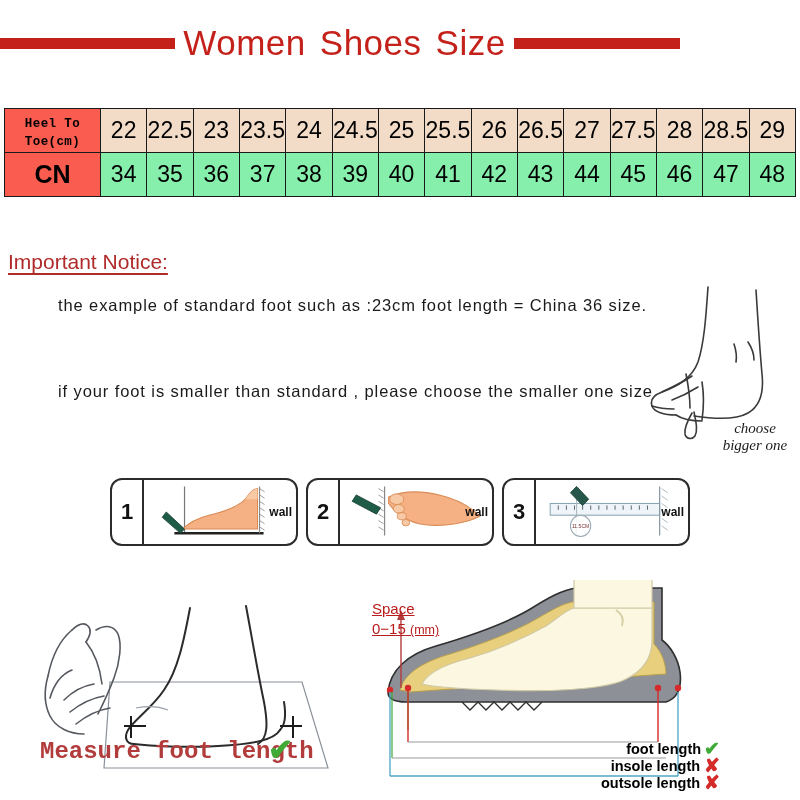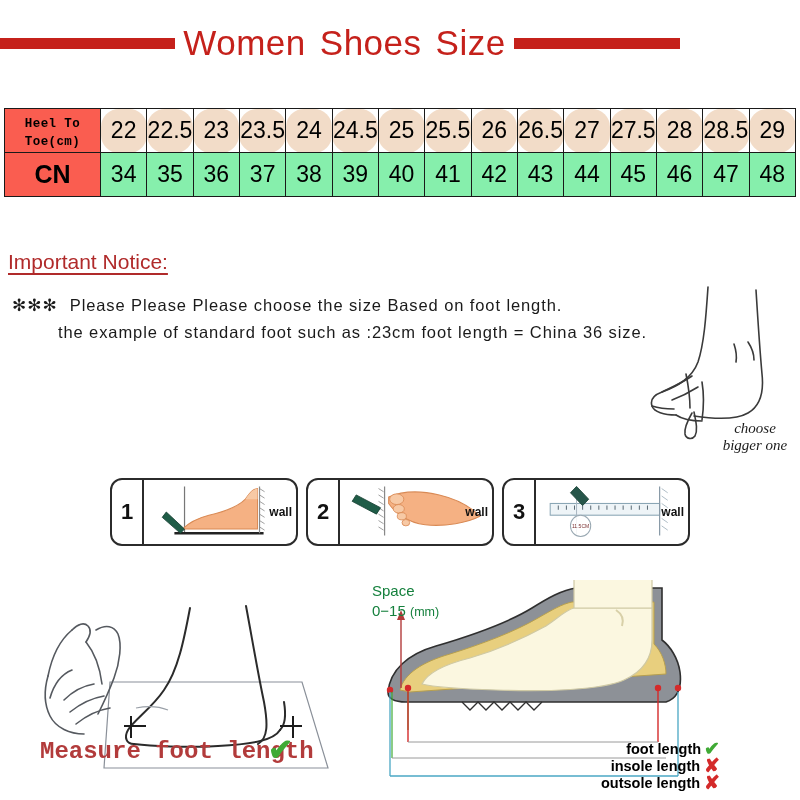--- a/index.html
+++ b/index.html
@@ -72,21 +72,20 @@
   }
   .hdr-label-big {
     font-size: 25px;
     font-weight: bold;
     font-family: "Liberation Sans", sans-serif;
   }
   .cm-cell {
     background: #f2dcc8;
     font-size: 23px;
     font-family: "Liberation Sans", sans-serif;
-    border-radius: 18px;
   }
   .cn-cell {
     background: #86efac;
     font-size: 23px;
     font-family: "Liberation Sans", sans-serif;
   }
 
   
   .notice-title {
     position: absolute;
@@ -200,26 +199,27 @@
   }
 
   
   .shoe-panel {
     position: absolute;
     left: 366px; top: 580px;
     width: 430px; height: 216px;
   }
   .space-cap {
     position: absolute;
-    left: 372px; top: 581px;
-    color: #15803d;
+    left: 372px; top: 599px;
+    color: #b91c1c;
     font-size: 15px;
     line-height: 20px;
     font-family: "Liberation Sans", sans-serif;
     white-space: nowrap;
+    text-decoration: underline;
   }
   .space-cap .unit { font-size: 12.5px; }
   .len-labels {
     position: absolute;
     left: 470px; top: 740px;
     width: 250px;
   }
   .len-row {
     display: flex;
     align-items: center;
@@ -298,29 +298,29 @@
     <td class="cn-cell">46</td>
     <td class="cn-cell">47</td>
     <td class="cn-cell">48</td>
   </tr>
 </tbody>
   </table>
 
 <div class="notice-title">Important Notice:</div>
 
 <div class="notice-block b1">
-  <div class="notice-line">
-    <span class="stars">✻✻✻</span><span>Please Please Please choose the size Based on foot length.</span>
-  </div>
   <div class="notice-line indent">
     <span>the example of standard foot such as :23cm foot length = China 36 size.</span>
   </div>
 </div>
 
 <div class="notice-block b2">
+  <div class="notice-line indent">
+    <span>if your foot is smaller than standard , please choose the smaller one size</span>
+  </div>
 </div>
 
 <div class="foot-side">
   <svg width="150" height="160" viewBox="0 0 150 160">
     <g fill="none" stroke="#3a3a3a" stroke-width="1.6" stroke-linecap="round" stroke-linejoin="round">
       <path d="M60 5 C58 35 56 62 50 80 C44 96 30 104 14 110 C6 113 2 118 4 124 C6 130 16 133 28 133"></path>
       <path d="M108 8 C110 40 112 70 114 92 C116 110 112 124 100 131 C88 138 66 137 46 134"></path>
       <path d="M28 133 C34 137 44 139 54 139"></path>
       <path d="M14 110 C22 106 34 101 44 94"></path>
       <path d="M24 118 C32 115 42 110 50 105"></path>

